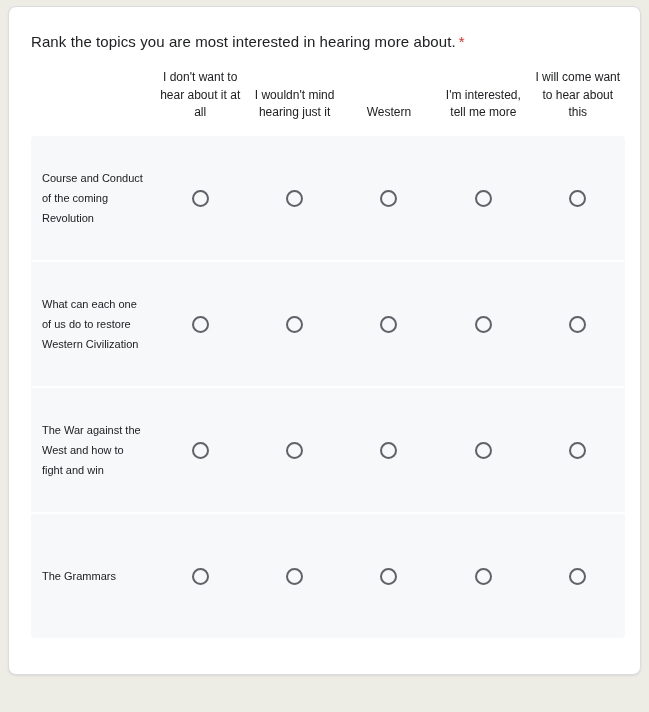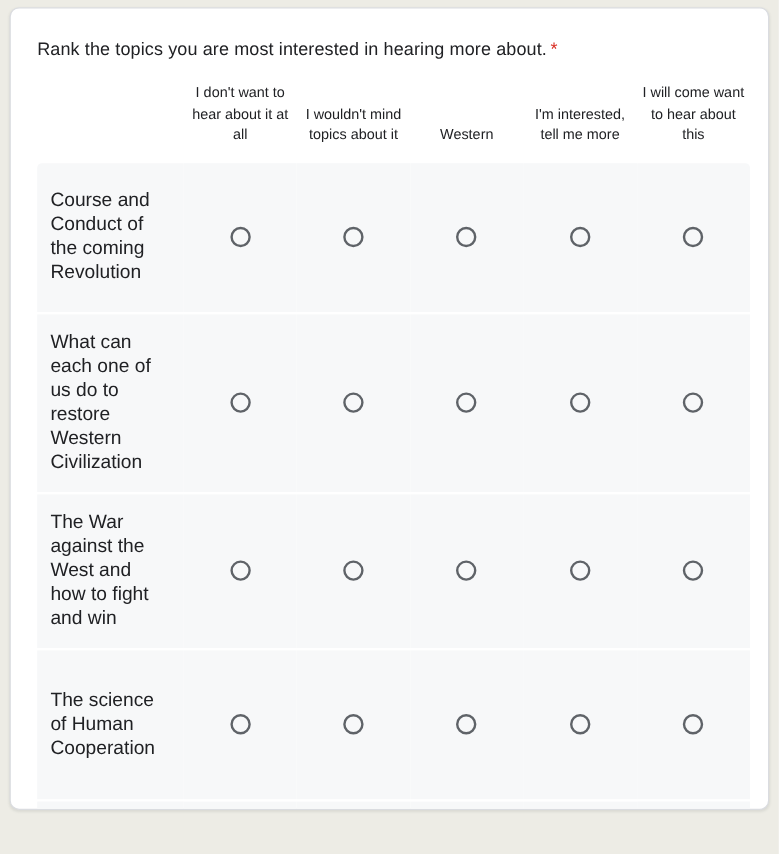--- a/index.html
+++ b/index.html
@@ -76,21 +76,21 @@
   }
 
   tbody tr td {
     background: #f7f8f9;
     vertical-align: middle;
     padding: 0;
     height: 96px;
   }
   tbody tr td.rowlabel {
     padding: 14px 10px 14px 11px;
-    font-size: 16px;
+    font-size: 11px;
     line-height: 20px;
     color: #202124;
     text-align: left;
   }
   tbody tr:first-child td:first-child { border-top-left-radius: 4px; }
   tbody tr:first-child td:last-child  { border-top-right-radius: 4px; }
   tbody tr:last-child td:first-child  { border-bottom-left-radius: 4px; }
   tbody tr:last-child td:last-child   { border-bottom-right-radius: 4px; }
 
   td.opt-cell {
@@ -125,21 +125,21 @@
         <col class="opt-col">
           <col class="opt-col">
           <col class="opt-col">
           <col class="opt-col">
           <col class="opt-col">
       </colgroup>
       <thead>
         <tr>
           <th class="rowlabel-head"></th>
           <th>I don't want to hear about it at all</th>
-          <th>I wouldn't mind topics about it</th>
+          <th>I wouldn't mind hearing just it</th>
           <th>Western</th>
           <th>I'm interested, tell me more</th>
           <th>I will come want to hear about this</th>
         </tr>
       </thead>
       <tbody>
 
         <tr>
           <td class="rowlabel">Course and Conduct of the coming Revolution</td>
           <td class="opt-cell"><span class="radio"></span></td>
@@ -160,28 +160,20 @@
 
         <tr>
           <td class="rowlabel">The War against the West and how to fight and win</td>
           <td class="opt-cell"><span class="radio"></span></td>
           <td class="opt-cell"><span class="radio"></span></td>
           <td class="opt-cell"><span class="radio"></span></td>
           <td class="opt-cell"><span class="radio"></span></td>
           <td class="opt-cell"><span class="radio"></span></td>
         </tr>
 
-        <tr>
-          <td class="rowlabel">The science of Human Cooperation</td>
-          <td class="opt-cell"><span class="radio"></span></td>
-          <td class="opt-cell"><span class="radio"></span></td>
-          <td class="opt-cell"><span class="radio"></span></td>
-          <td class="opt-cell"><span class="radio"></span></td>
-          <td class="opt-cell"><span class="radio"></span></td>
-        </tr>
 
         <tr>
           <td class="rowlabel">The Grammars</td>
           <td class="opt-cell"><span class="radio"></span></td>
           <td class="opt-cell"><span class="radio"></span></td>
           <td class="opt-cell"><span class="radio"></span></td>
           <td class="opt-cell"><span class="radio"></span></td>
           <td class="opt-cell"><span class="radio"></span></td>
         </tr>
 

